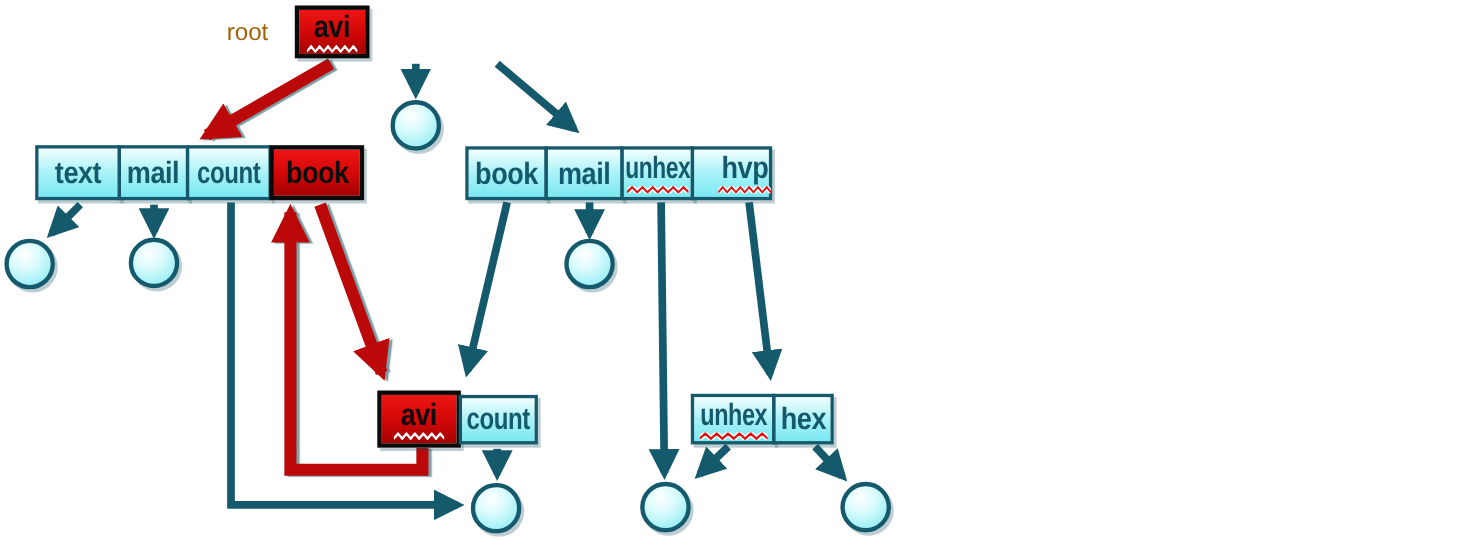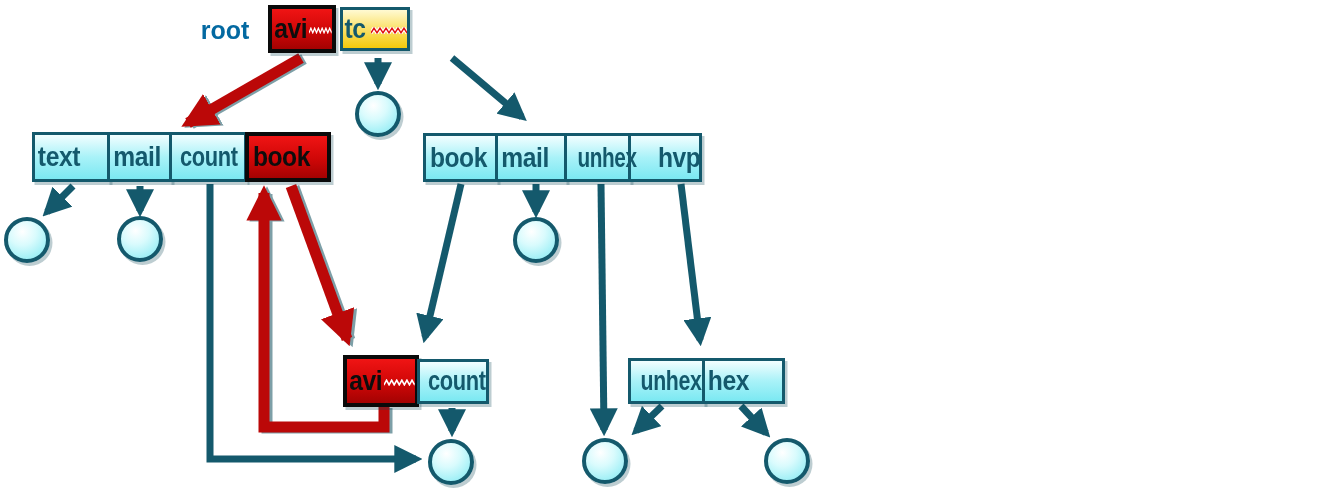--- a/index.html
+++ b/index.html
@@ -5,21 +5,21 @@
   html,body{margin:0;padding:0;background:#fff;}
   .stage{
     position:relative;width:1336px;height:492px;background:#ffffff;
     font-family:"Liberation Sans",sans-serif;overflow:hidden;
   }
   .edges{position:absolute;left:0;top:0;width:1336px;height:492px;}
   .tl{stroke:#14596c;stroke-width:7;fill:none;}
   .rd{stroke:#bb0808;stroke-width:11;fill:none;filter:drop-shadow(3px 1px 0 rgba(18,80,95,.55));}
   .group{position:absolute;display:flex;align-items:center;}
   .cell{
-    box-sizing:border-box;display:flex;flex-direction:row;align-items:center;justify-content:space-between;
+    box-sizing:border-box;display:flex;flex-direction:column;align-items:center;justify-content:center;
     border:3px solid #14596c;color:#14596c;font-weight:bold;font-size:28px;
     background:linear-gradient(180deg,#f2feff 0%,#a9f2f8 50%,#7be8f2 100%);
     box-shadow:2.5px 3px 0 rgba(17,75,90,.28);
   }
   .cell + .cell{margin-left:-3px;}
   .cell.redcell{
     border:4px solid #0a0a0a;color:#0d0d0d;
     background:linear-gradient(180deg,#f01414 0%,#cf0707 55%,#a30202 100%);
   }
   .cell.yellowcell{
@@ -28,21 +28,21 @@
   .lbl{display:inline-block;white-space:nowrap;transform:scaleX(.88);letter-spacing:-.5px;line-height:1;}
   .sq{display:block;margin-top:2px;}
   .leaf{
     position:absolute;box-sizing:border-box;width:46px;height:46px;border-radius:50%;
     border:4px solid #14596c;
     background:radial-gradient(circle at 38% 28%,#ffffff 0%,#d9fbfd 38%,#7fe9f2 100%);
     box-shadow:2.5px 3px 0 rgba(17,75,90,.28);
   }
   .root-label{
     position:absolute;left:192px;top:16px;width:66px;text-align:center;
-    color:#0369a1;font-weight:bold;font-size:25px;
+    color:#a16207;font-weight:normal;font-size:22px;
   }
   .side-text{
     position:absolute;left:789px;top:84px;width:calc(23ch + 3px);
     font-family:"DejaVu Sans Mono","Liberation Mono",monospace;
     font-weight:bold;font-style:italic;font-size:39px;line-height:45px;
     color:#000;word-break:break-all;white-space:normal;
   }
 </style>
 </head>
 <body>
@@ -77,27 +77,20 @@
     <polyline class="rd" points="384,407 384,427 264,427 264,193" marker-end="url(#mr)"></polyline>
   </svg>
 
   <div class="root-label">root</div>
 
   <div class="group" style="left:268px;top:5px;height:48px;gap:4px;">
     <div class="cell redcell" style="width:68px;height:48px;">
       <span class="lbl">avi</span>
       <svg class="sq" width="46" height="7" viewBox="0 0 60 6" preserveAspectRatio="none">
         <path d="M0,5 L5,1 L10,5 L15,1 L20,5 L25,1 L30,5 L35,1 L40,5 L45,1 L50,5 L55,1 L60,5" fill="none" stroke="#ffffff" stroke-width="2.2"></path>
-      </svg>
-    </div>
-    <div class="cell yellowcell" style="width:70px;height:44px;margin-left:0;">
-      <span class="lbl">tc</span>
-      <svg class="sq" width="36" height="7" viewBox="0 0 60 6" preserveAspectRatio="none">
-        <path d="M0,5 L5,1 L10,5 L15,1 L20,5 L25,1 L30,5 L35,1 L40,5 L45,1 L50,5 L55,1 L60,5" fill="none" stroke="#ffffff" stroke-width="4.4"></path>
-        <path d="M0,5 L5,1 L10,5 L15,1 L20,5 L25,1 L30,5 L35,1 L40,5 L45,1 L50,5 L55,1 L60,5" fill="none" stroke="#e01010" stroke-width="1.8"></path>
       </svg>
     </div>
   </div>
 
   <div class="group" style="left:32px;top:132px;height:50px;border-radius:18px;">
     <div class="cell" style="width:78px;height:50px;">
       <span class="lbl">text</span>
     </div>
     <div class="cell" style="width:65px;height:50px;">
       <span class="lbl">mail</span>
@@ -146,21 +139,21 @@
   </div>
 
   <div class="group" style="left:628px;top:358px;height:46px;">
     <div class="cell" style="width:77px;height:46px;">
       <span class="lbl" style="transform:scaleX(.76);">unhex</span>
       <svg class="sq" width="62" height="7" viewBox="0 0 60 6" preserveAspectRatio="none">
         <path d="M0,5 L5,1 L10,5 L15,1 L20,5 L25,1 L30,5 L35,1 L40,5 L45,1 L50,5 L55,1 L60,5" fill="none" stroke="#ffffff" stroke-width="4.4"></path>
         <path d="M0,5 L5,1 L10,5 L15,1 L20,5 L25,1 L30,5 L35,1 L40,5 L45,1 L50,5 L55,1 L60,5" fill="none" stroke="#e01010" stroke-width="1.8"></path>
       </svg>
     </div>
-    <div class="cell" style="width:83px;height:46px;">
+    <div class="cell" style="width:56px;height:46px;">
       <span class="lbl">hex</span>
     </div>
   </div>
 
   <div class="leaf" style="left:355px;top:91px;"></div>
   <div class="leaf" style="left:4px;top:217px;"></div>
   <div class="leaf" style="left:117px;top:216px;"></div>
   <div class="leaf" style="left:513px;top:217px;"></div>
   <div class="leaf" style="left:428px;top:439px;"></div>
   <div class="leaf" style="left:582px;top:438px;"></div>

